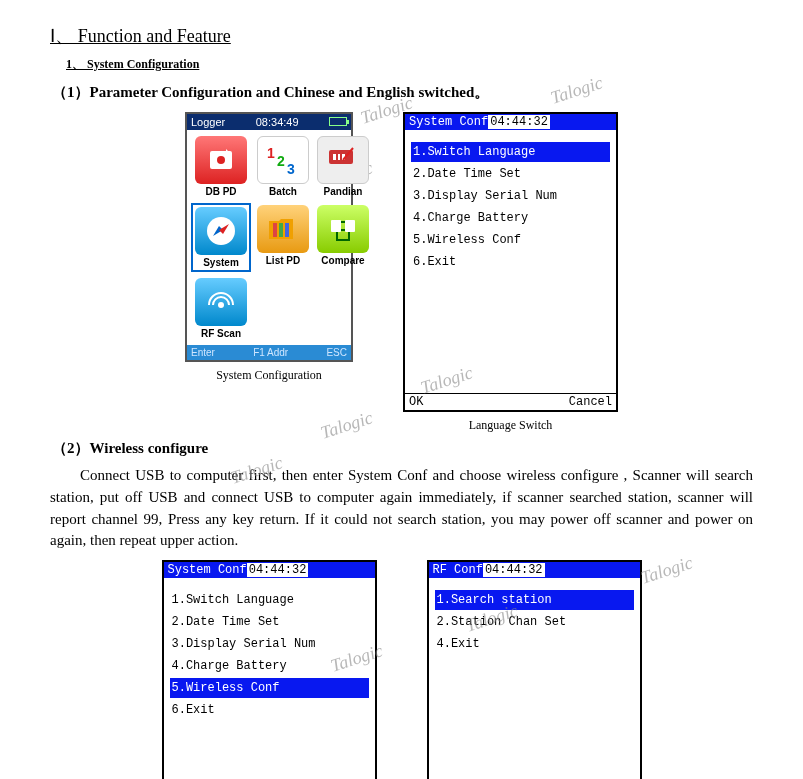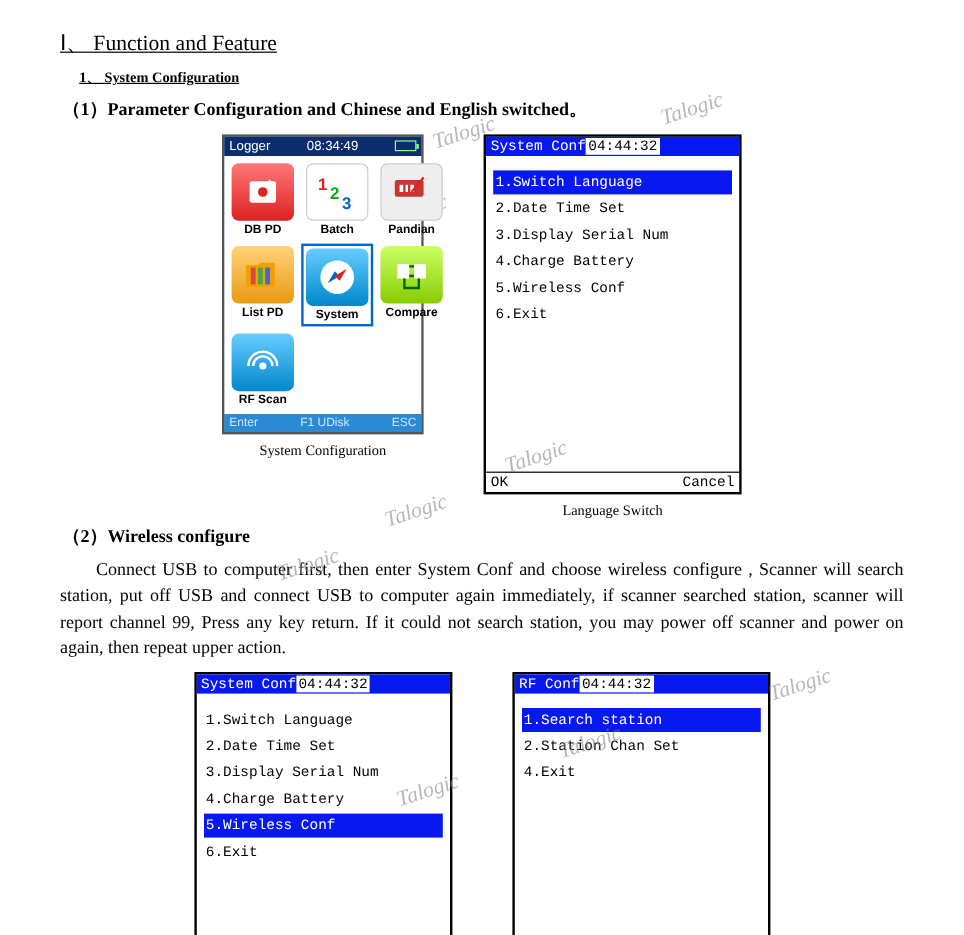--- a/index.html
+++ b/index.html
@@ -203,41 +203,41 @@
             <svg width="40" height="36" viewBox="0 0 40 36">
                 <rect x="6" y="8" width="24" height="14" fill="#c33" rx="2"></rect>
                 <rect x="10" y="12" width="3" height="6" fill="#fff"></rect>
                 <rect x="15" y="12" width="2" height="6" fill="#fff"></rect>
                 <rect x="19" y="12" width="3" height="6" fill="#fff"></rect>
                 <line x1="30" y1="6" x2="20" y2="18" stroke="#d22" stroke-width="2"></line>
               </svg>
           </div>
           <span>Pandian</span>
         </div>
+        <div class="home-item selected">
+          <div class="icon-box ic-sys">
+            <svg width="36" height="34" viewBox="0 0 36 34">
+                <circle cx="18" cy="17" r="14" fill="#fff"></circle>
+                <path d="M10 22 L16 12 L20 16 Z" fill="#06c"></path>
+                <path d="M26 10 L20 20 L16 16 Z" fill="#d22"></path>
+              </svg>
+          </div>
+          <span>System</span>
+        </div>
         <div class="home-item">
           <div class="icon-box ic-list">
             <svg width="40" height="36" viewBox="0 0 40 36">
                 <path d="M6 10 L16 10 L18 8 L30 8 L30 28 L6 28 Z" fill="#f0a000"></path>
                 <path d="M10 12 L14 12 L14 26 L10 26 Z" fill="#d44"></path>
                 <path d="M16 12 L20 12 L20 26 L16 26 Z" fill="#4a4"></path>
                 <path d="M22 12 L26 12 L26 26 L22 26 Z" fill="#46d"></path>
               </svg>
           </div>
           <span>List PD</span>
         </div>
-        <div class="home-item selected">
-          <div class="icon-box ic-sys">
-            <svg width="36" height="34" viewBox="0 0 36 34">
-                <circle cx="18" cy="17" r="14" fill="#fff"></circle>
-                <path d="M10 22 L16 12 L20 16 Z" fill="#06c"></path>
-                <path d="M26 10 L20 20 L16 16 Z" fill="#d22"></path>
-              </svg>
-          </div>
-          <span>System</span>
-        </div>
         <div class="home-item">
           <div class="icon-box ic-cmp">
             <svg width="36" height="34" viewBox="0 0 36 34">
                 <rect x="6" y="8" width="10" height="12" fill="#fff" rx="1"></rect>
                 <rect x="20" y="8" width="10" height="12" fill="#fff" rx="1"></rect>
                 <path d="M16 10 L20 10 M16 18 L20 18" stroke="#060" stroke-width="2"></path>
                 <path d="M12 20 L12 28 L24 28 L24 20" fill="none" stroke="#060" stroke-width="2"></path>
               </svg>
           </div>
           <span>Compare</span>
@@ -250,21 +250,21 @@
                 <path d="M6 20 A12 12 0 0 1 30 20" fill="none" stroke="#fff" stroke-width="2"></path>
               </svg>
           </div>
           <span>RF Scan</span>
         </div>
         <div></div>
           <div></div>
       </div>
       <div class="home-foot">
         <span>Enter</span>
-        <span>F1 UDisk</span>
+        <span>F1 Addr</span>
         <span>ESC</span>
       </div>
     </div>
     <div class="caption">System Configuration</div>
   </div>
 
   <div>
     <div class="phone phone-tall">
       <div class="screen-title">
         <span>System Conf</span>

